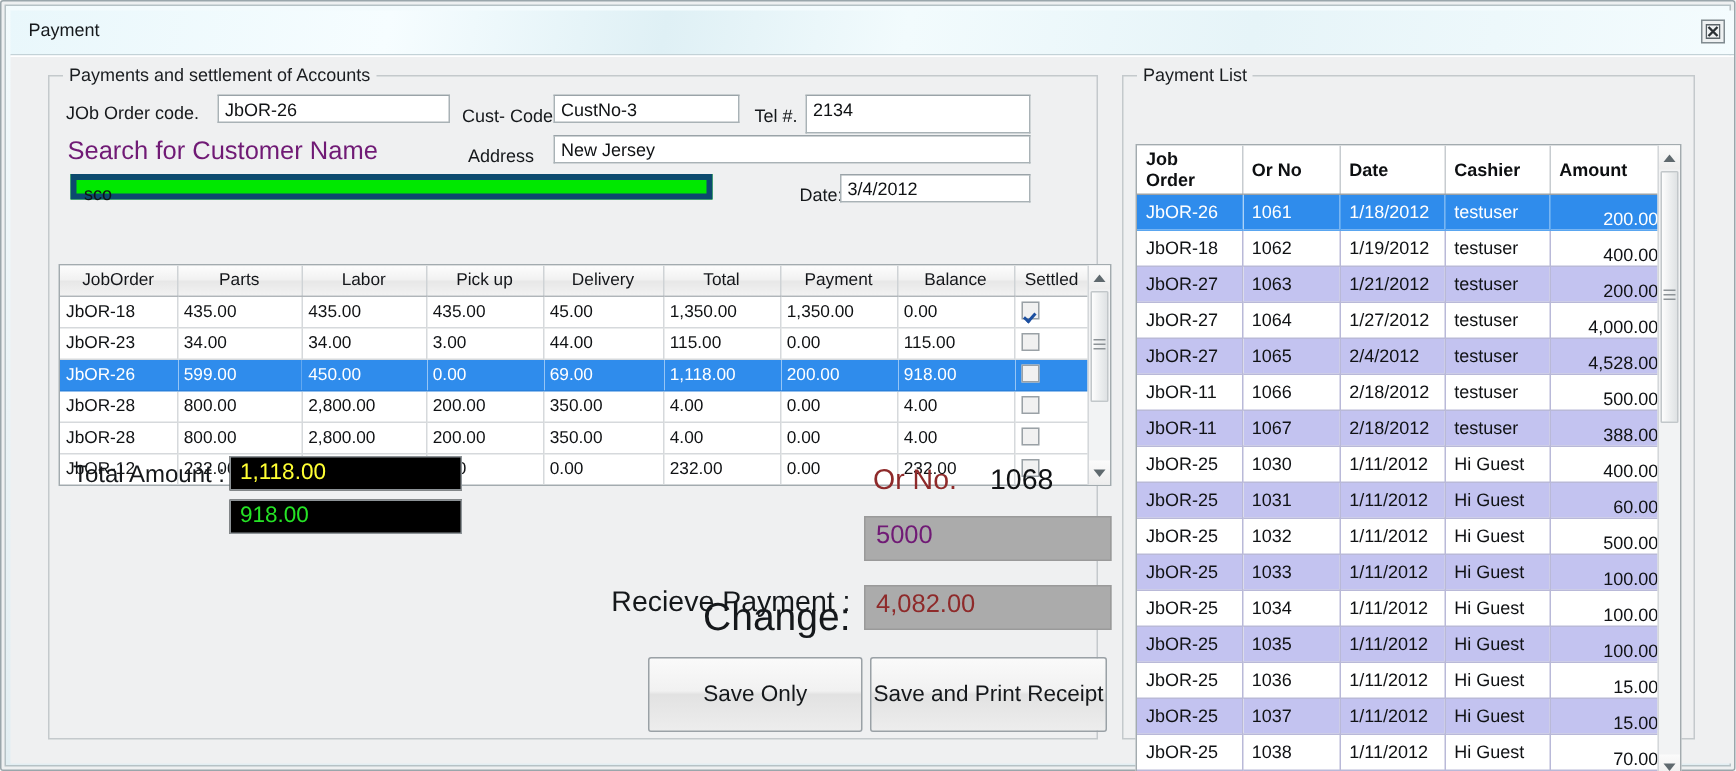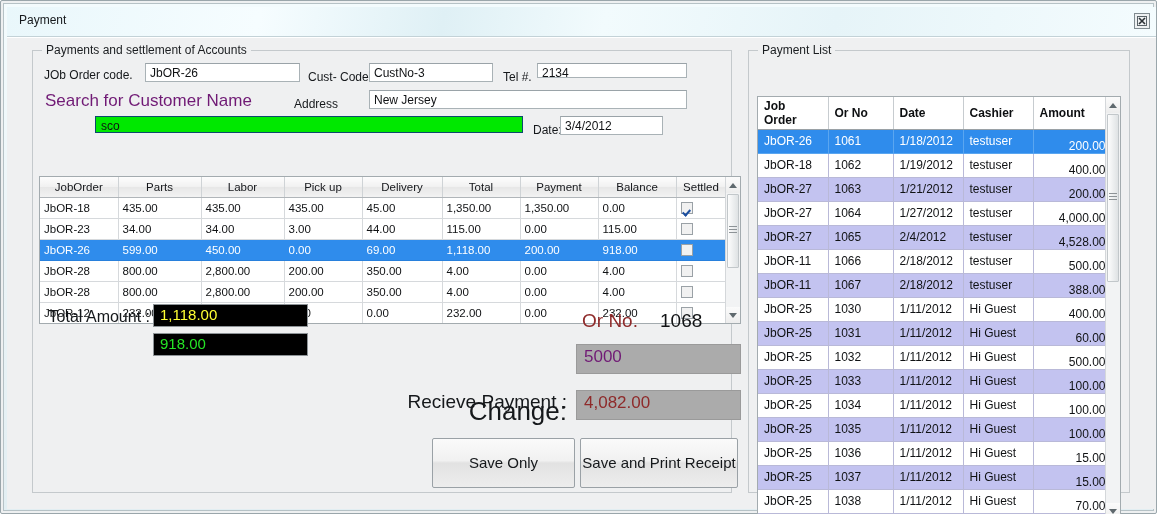--- a/index.html
+++ b/index.html
@@ -75,24 +75,23 @@
     font-size:12px;color:#101214;
     padding:2px 4px 0 4px;
     font-family:"Liberation Sans", sans-serif;
     overflow:hidden;white-space:nowrap;
   }
   #lbl-search{
     position:absolute;font-size:17px;color:#701a75;white-space:nowrap;
   }
   #search-input{
     position:absolute;box-sizing:border-box;
-    background:#00e800;border:1px solid #0c4a6e;
+    background:#00e800;border:4px solid #0c4a6e;
     font-size:12px;color:#101214;padding:2px 5px 0 5px;
     font-family:"Liberation Sans", sans-serif;
-    margin-left:48px;
   }
 
   
   #grid-wrap{
     position:absolute;left:32px;top:138px;width:702px;height:148px;
     box-sizing:border-box;border:1px solid #a3abaf;background:#ffffff;
     overflow:hidden;
   }
   #grid-table{border-collapse:collapse;width:686px;table-layout:fixed;}
   #grid-table th{
@@ -223,31 +222,31 @@
         <div class="group-title">Payments and settlement of Accounts</div>
       </div>
 
       <div class="lbl" style="left:37px;top:30px;">JOb Order code.</div>
       <div class="tbox" style="left:138px;top:25px;width:155px;height:19px;">JbOR-26</div>
 
       <div class="lbl" style="left:301px;top:32px;">Cust- Code</div>
       <div class="tbox" style="left:362px;top:25px;width:124px;height:19px;">CustNo-3</div>
 
       <div class="lbl" style="left:496px;top:32px;text-align:center;">Tel #.</div>
-      <div class="tbox" style="left:530px;top:25px;width:150px;height:15px;">2134</div>
+      <div class="tbox" style="left:530px;top:25px;width:150px;height:26px;">2134</div>
 
       <div id="lbl-search" style="left:38px;top:53px;">Search for Customer Name</div>
 
-      <div class="lbl" style="left:287px;top:59px;text-align:center;">Address</div>
+      <div class="lbl" style="left:305px;top:59px;text-align:center;">Address</div>
       <div class="tbox" style="left:362px;top:52px;width:318px;height:19px;">New Jersey</div>
 
       <div id="search-input" style="left:40px;top:78px;width:428px;height:17px;">sco</div>
 
       <div class="lbl" style="left:499px;top:85px;margin-left:27px;">Date:</div>
-      <div class="tbox" style="left:553px;top:78px;width:103px;height:19px;">3/4/2012</div>
+      <div class="tbox" style="left:553px;top:78px;width:127px;height:19px;">3/4/2012</div>
 
       <div id="grid-wrap">
         <table id="grid-table">
           <colgroup>
             <col style="width:78px">
               <col style="width:83px">
               <col style="width:83px">
             <col style="width:78px">
               <col style="width:80px">
               <col style="width:78px">

